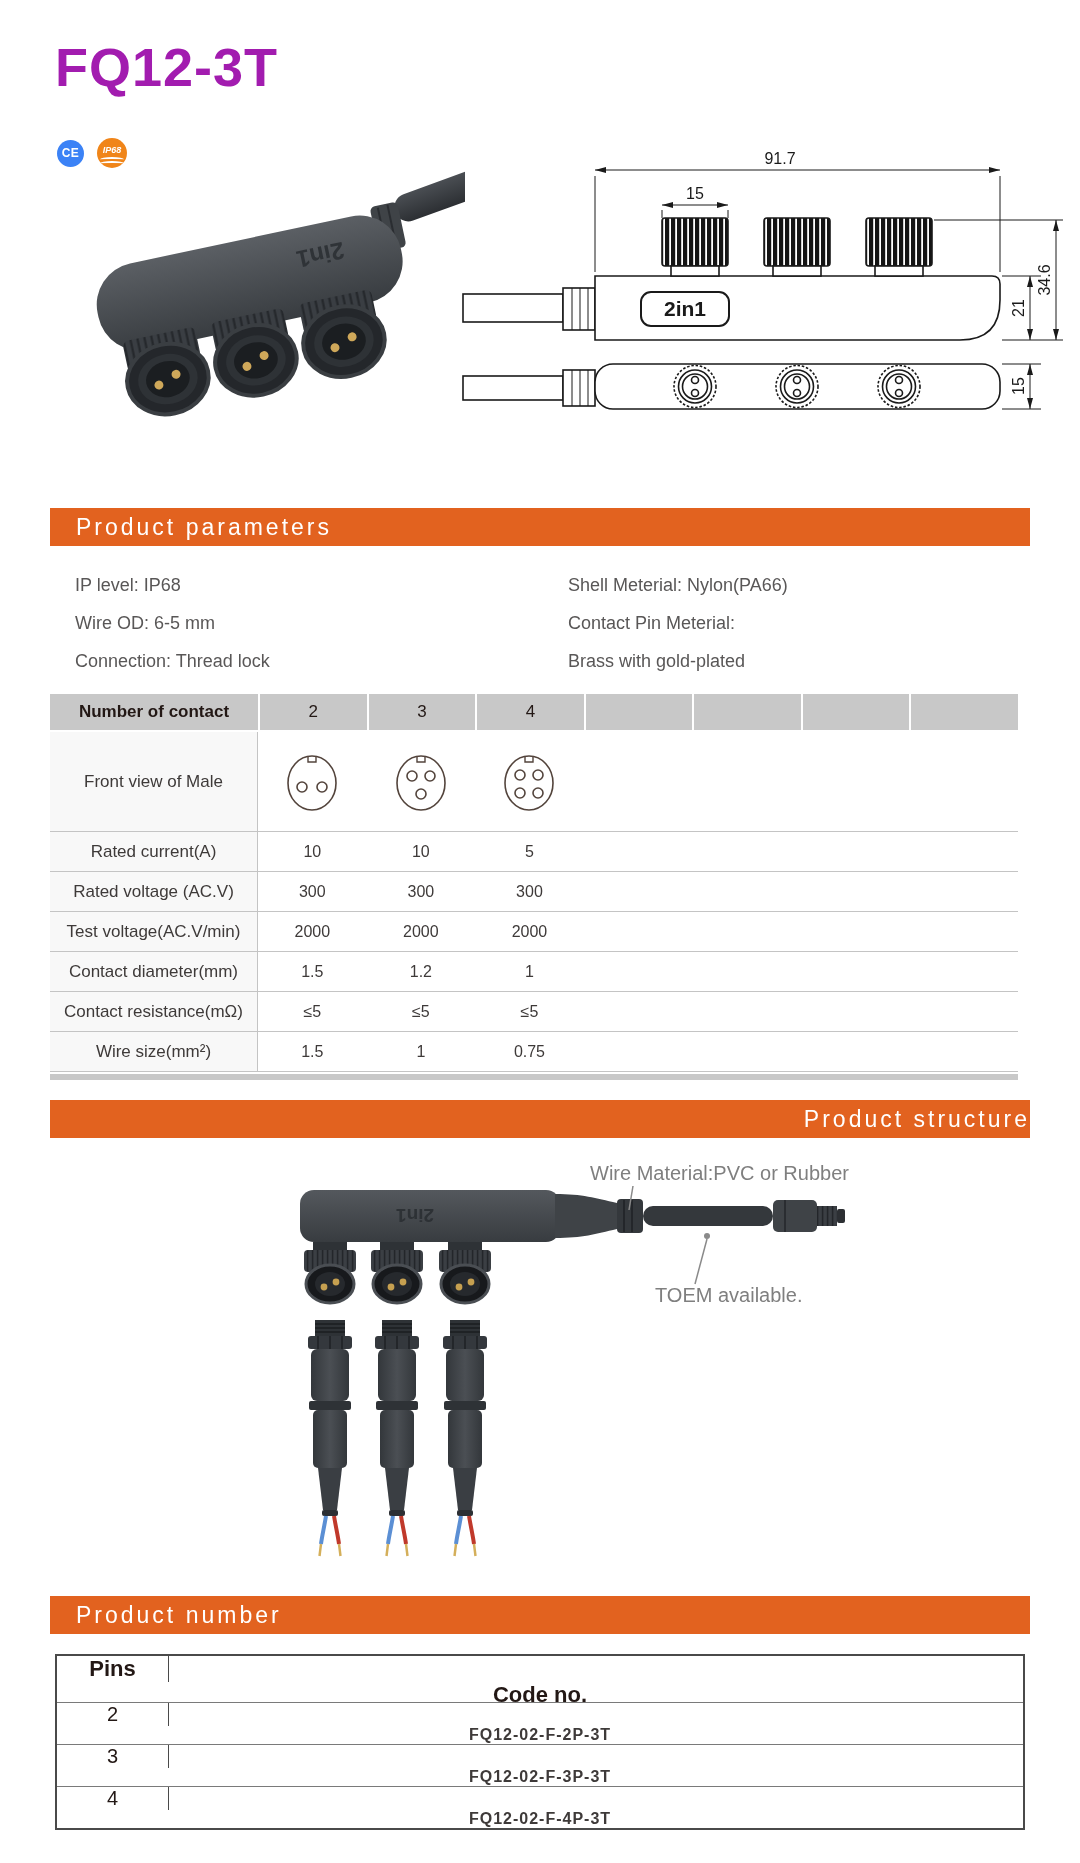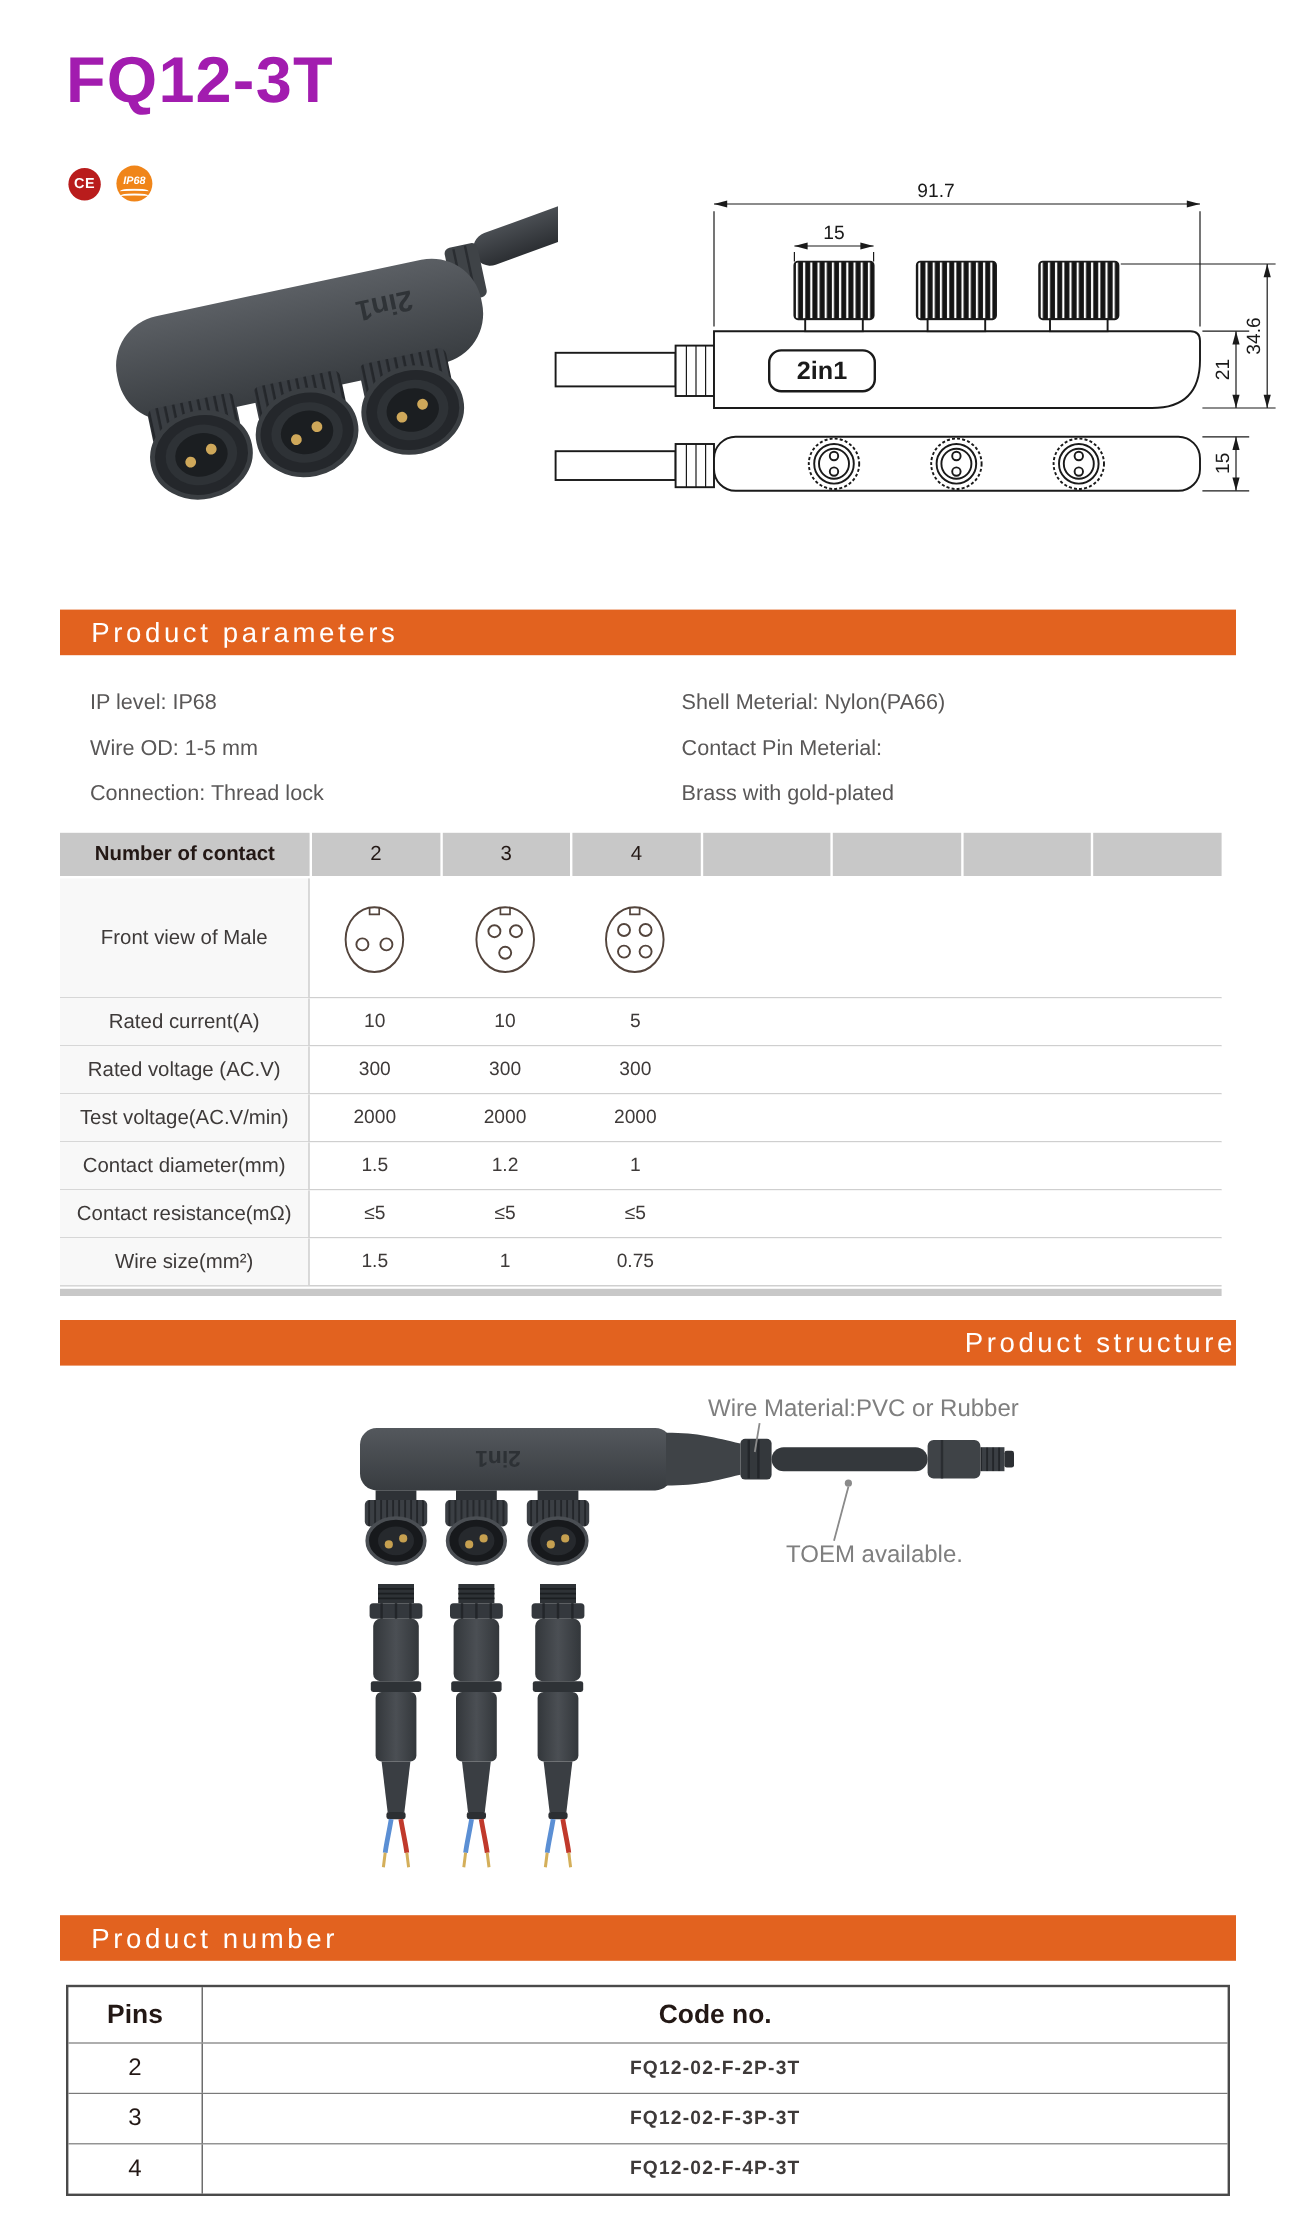--- a/index.html
+++ b/index.html
@@ -3,21 +3,21 @@
 <meta charset="utf-8">
 <style>
   * { margin:0; padding:0; box-sizing:border-box; }
   body { background:#ffffff; font-family:"Liberation Sans", sans-serif; }
   .page { position:relative; width:1080px; height:1863px; background:#fff; overflow:hidden; }
 
   .title { position:absolute; left:55px; top:36px; font-size:54px; font-weight:800;
            color:#a21caf; letter-spacing:1px; }
 
   .badges { position:absolute; left:57px; top:138px; display:flex; gap:13px; align-items:center; }
-  .badge-ce { width:27px; height:27px; border-radius:50%; background:#b91c1c;
+  .badge-ce { width:27px; height:27px; border-radius:50%; background:#3b82f6;
               color:#fff; font-weight:800; font-size:12px; display:flex;
               align-items:center; justify-content:center; letter-spacing:.5px; }
   .badge-ip { position:relative; width:30px; height:30px; border-radius:50%; background:#F08519;
               color:#fff; font-weight:800; font-style:italic; font-size:9px;
               display:flex; align-items:flex-start; justify-content:center; padding-top:7px; overflow:hidden; }
   .badge-ip .wave { position:absolute; left:3px; right:3px; bottom:6px; height:5px;
                     border-top:2px solid #fff; border-radius:50%; }
   .badge-ip .wave2 { bottom:2px; }
 
   .photo3d   { position:absolute; left:55px;  top:165px; width:410px; height:255px; }
@@ -46,21 +46,21 @@
   .pt-cell { flex:1; display:flex; align-items:center; justify-content:center;
              font-size:16px; color:#3E3A39; }
   .pt-cell.pt-label { flex:none; width:208px; background:#F8F8F8;
                       border-right:1px solid #C4C4C4; font-size:17px; }
   .pt-front { height:100px; margin-top:2px; }
   .pt-r { height:40px; }
   .pt-bottom { height:6px; background:#C8C8C8; margin-top:2px; }
 
   
   .ntable { position:absolute; left:55px; top:1654px; width:970px; border:2px solid #4a4a4a; }
-  .nt-row { display:flex; }
+  .nt-row { display:flex;flex-direction:column; }
   .nt-head { height:46px; font-weight:700; font-size:22px; }
   .nt-body { height:42px; border-top:1px solid #7a7a7a; }
   .nt-pins { flex:none; width:112px; border-right:1px solid #4a4a4a; display:flex;
              align-items:center; justify-content:center; color:#231815; }
   .nt-code { flex:1; display:flex; align-items:center; justify-content:center; color:#231815; }
   .nt-body .nt-pins { font-size:20px; }
   .nt-body .nt-code { font-size:16px; font-weight:700; letter-spacing:1px; color:#3E3A39; }
 
   .dimtxt { font-size:16px; fill:#1a1a1a; }
   .note-txt { font-size:20px; fill:#7f7f7f; }
@@ -229,21 +229,21 @@
       <polygon points="585,216 582,227 588,227"></polygon>
         <polygon points="585,261 582,250 588,250"></polygon>
     </g>
     <text class="dimtxt" x="579" y="238" text-anchor="middle" transform="rotate(-90 579 238)">15</text>
   </svg>
 
   <div class="section-bar bar-params">Product parameters</div>
 
   <div class="specs-col specs-left">
     <div>IP level: IP68</div>
-    <div>Wire OD: 1-5 mm</div>
+    <div>Wire OD: 6-5 mm</div>
     <div>Connection: Thread lock</div>
   </div>
   <div class="specs-col specs-right">
     <div>Shell Meterial: Nylon(PA66)</div>
     <div>Contact Pin Meterial:</div>
     <div>Brass with gold-plated</div>
   </div>
 
   <div class="ptable">
     <div class="pt-head">

